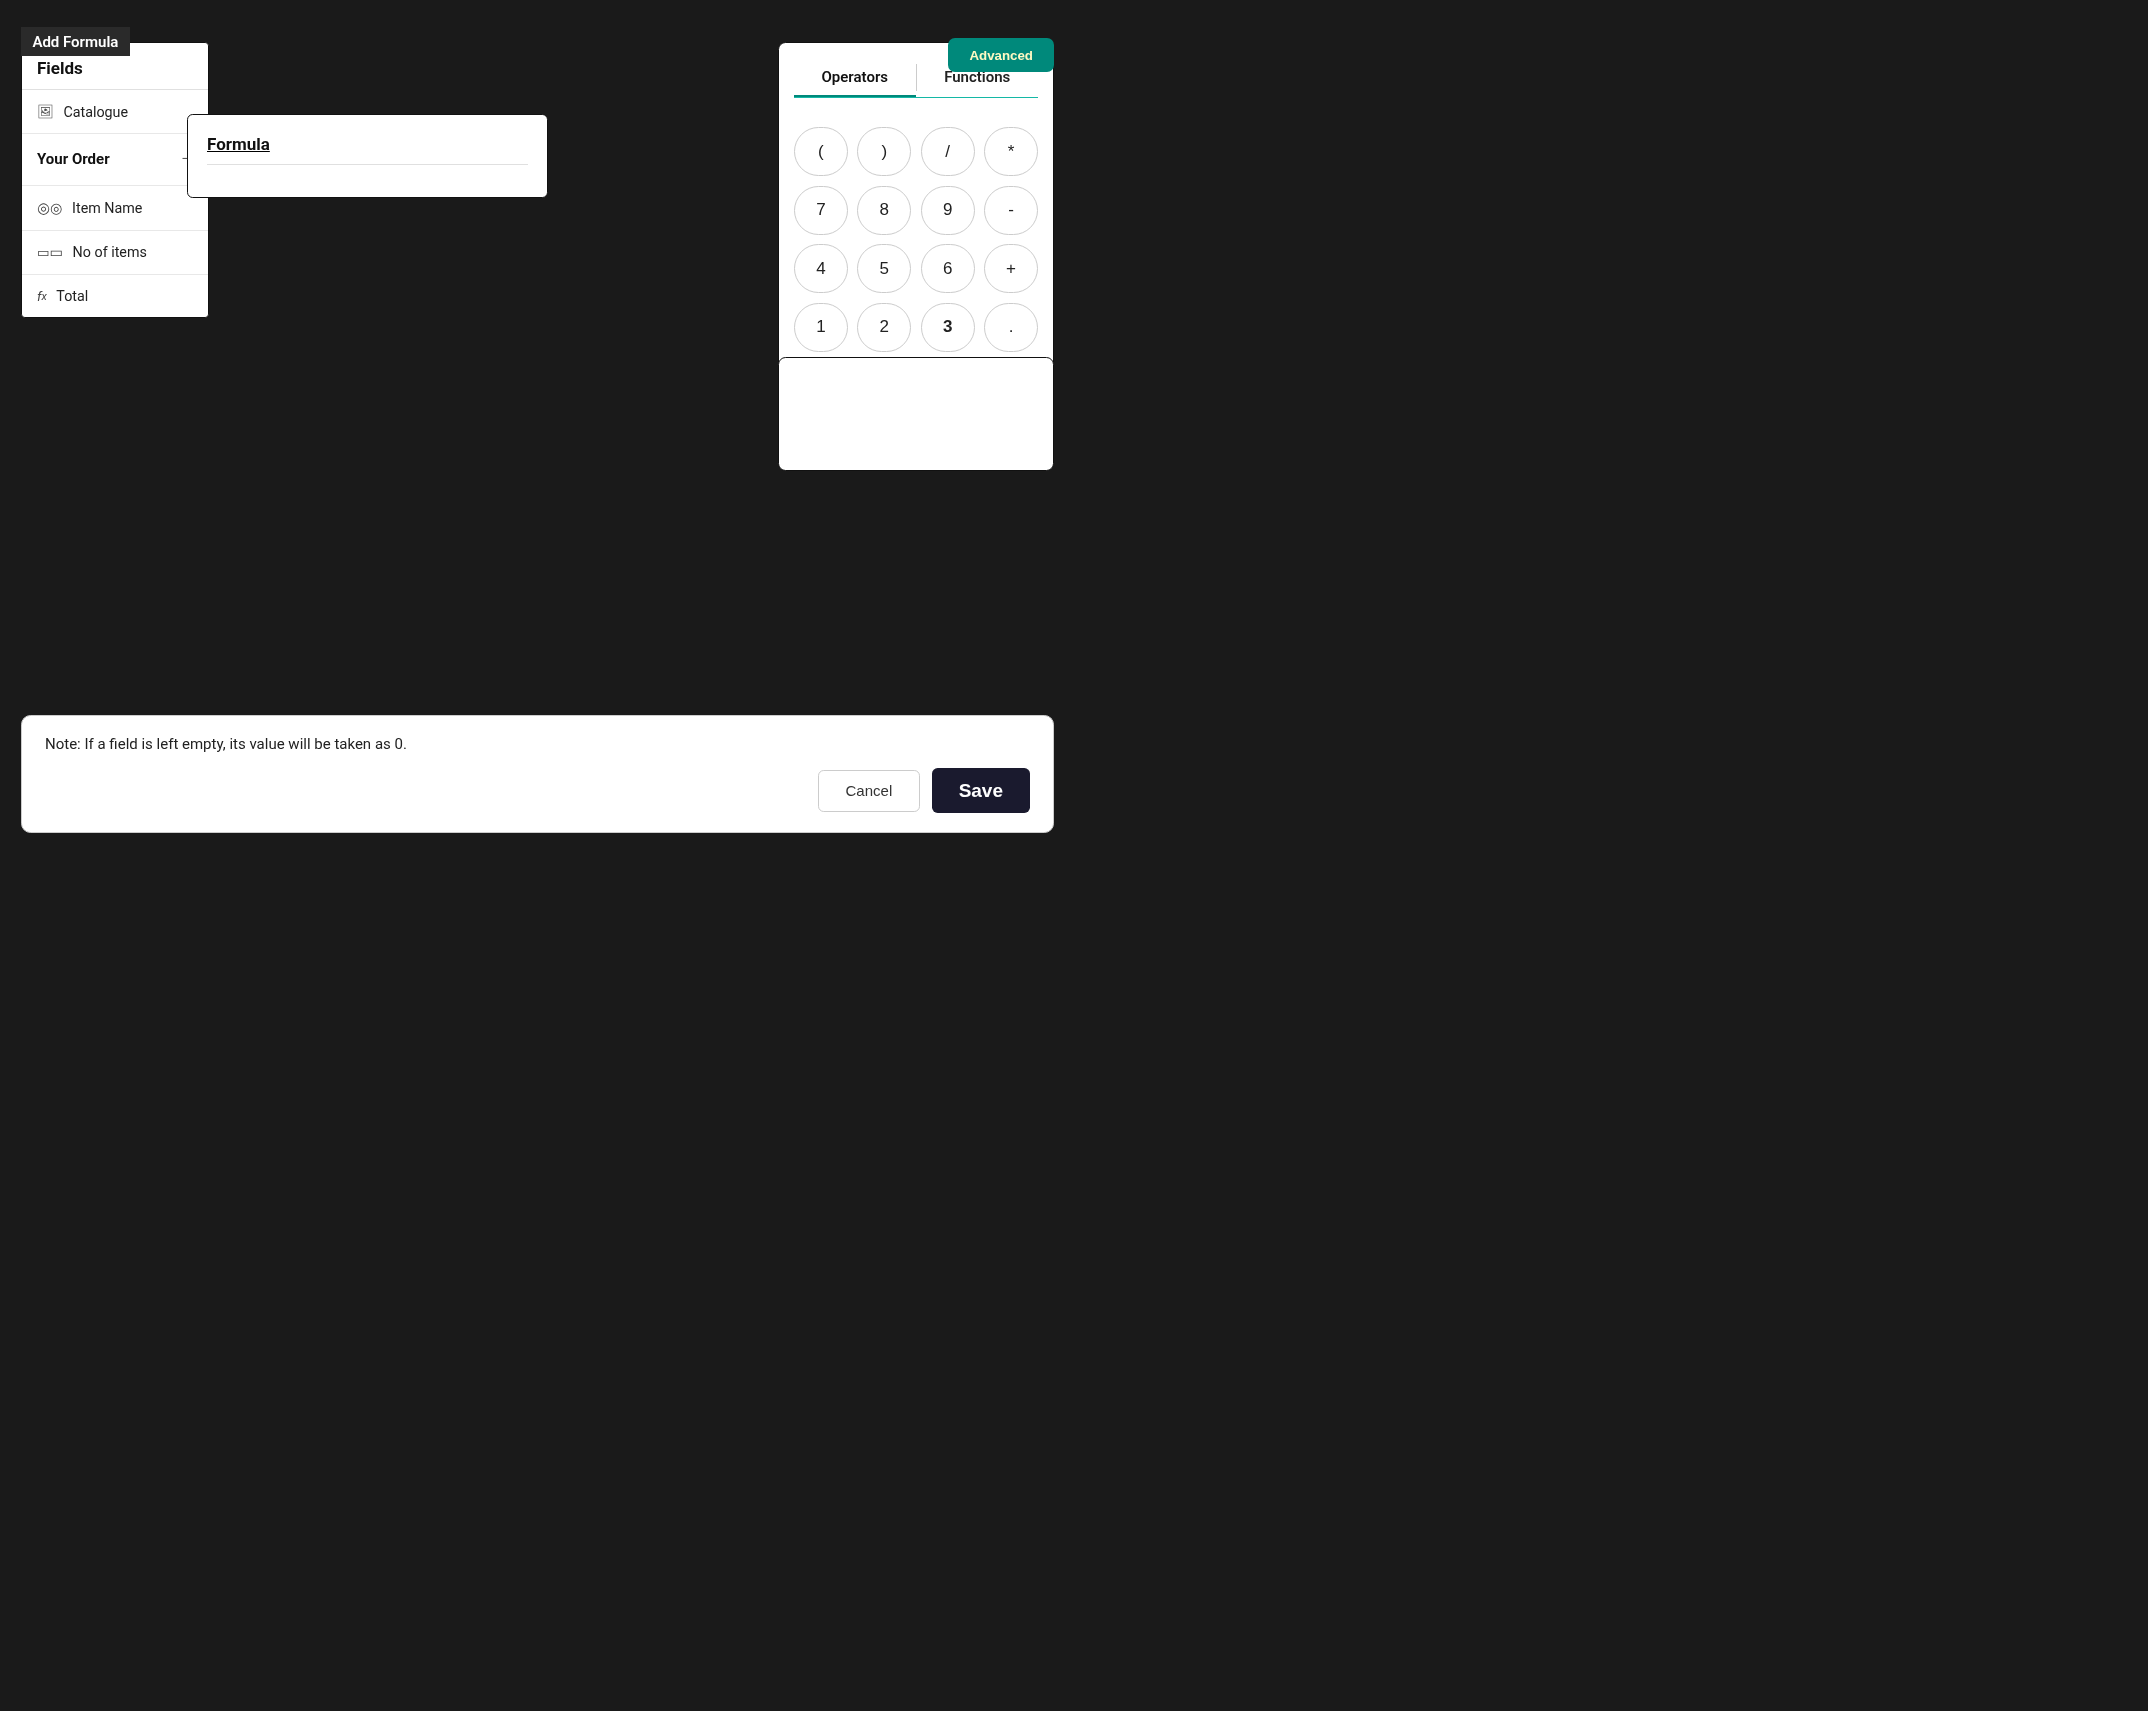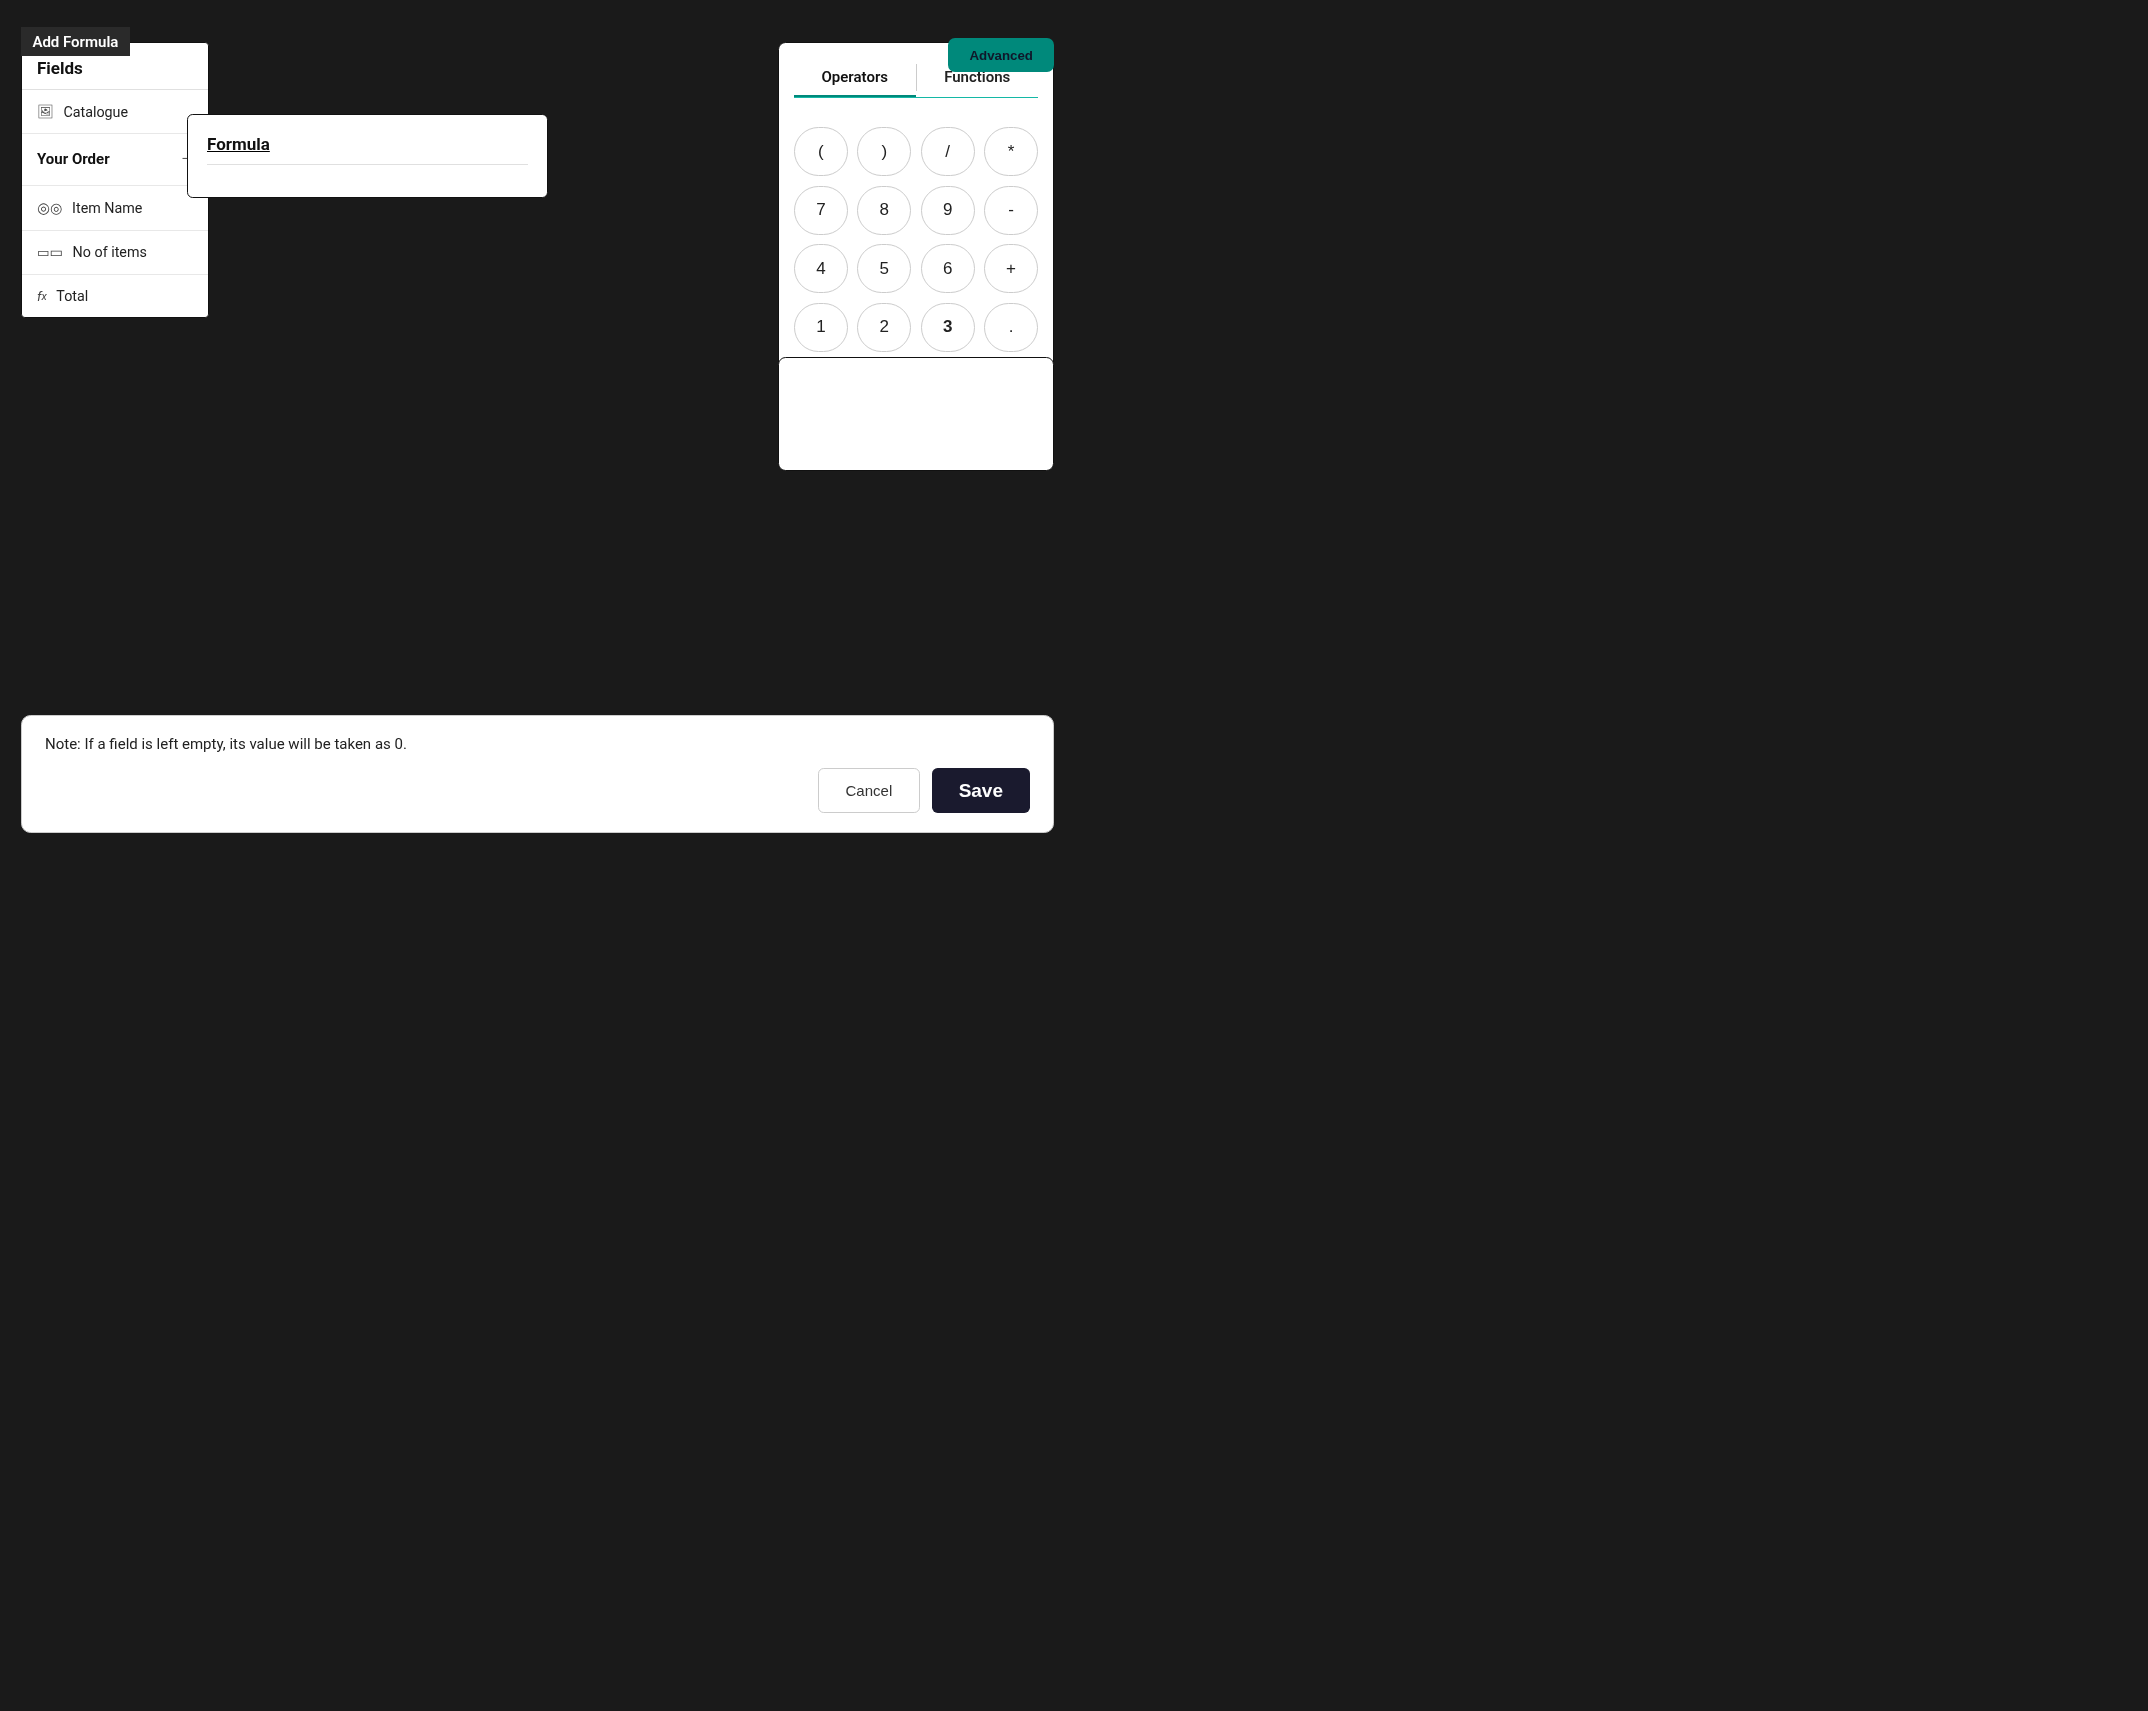--- a/index.html
+++ b/index.html
@@ -25,21 +25,21 @@
       border-radius: 0;
       z-index: 10;
     }
 
     
     .advanced-btn {
       position: absolute;
       top: 38px;
       right: 21px;
       background: #00897b;
-      color: #0f172a;
+      color: #fef9c3;
       font-size: 13.3px;
       font-weight: 600;
       padding: 9.5px 21px;
       border: none;
       border-radius: 7px;
       cursor: pointer;
       z-index: 10;
     }
 
     
@@ -250,20 +250,21 @@
     .bottom-note-text {
       font-size: 15px;
       color: #222;
       margin-bottom: 15px;
     }
 
     .bottom-note-actions {
       display: flex;
       justify-content: flex-end;
       gap: 11.4px;
+      align-items: center;
     }
 
     .cancel-btn {
       padding: 11.4px 27px;
       border: 1.4px solid #ccc;
       border-radius: 5.7px;
       background: #fff;
       font-size: 15px;
       color: #333;
       cursor: pointer;

